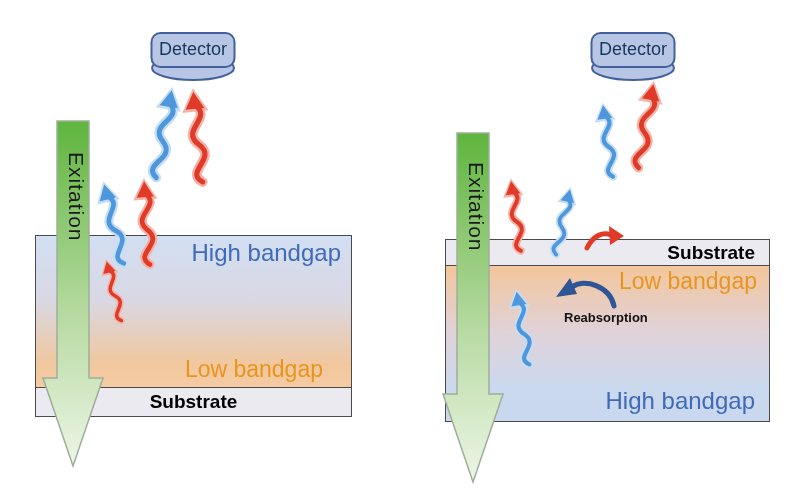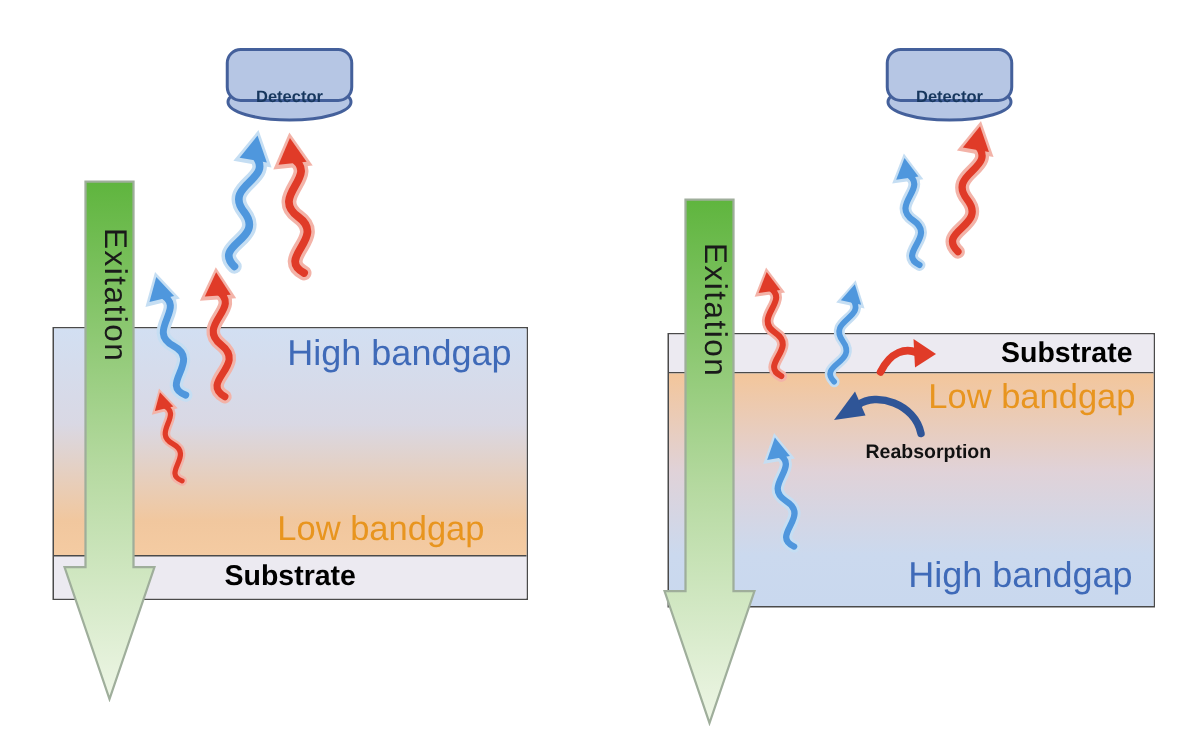--- a/index.html
+++ b/index.html
@@ -1,27 +1,27 @@
 <!DOCTYPE html>
 <html><head>
 <meta charset="utf-8">
 <style>
   * { margin:0; padding:0; box-sizing:border-box; }
   html,body { background:#ffffff; }
   body { font-family:"Liberation Sans", sans-serif; }
   .canvas { position:relative; width:800px; height:498px; background:#ffffff; overflow:hidden; }
   .abs { position:absolute; }
 
-  .detector-label { position:absolute; width:90px; text-align:center; font-weight:bold;
-                    font-size:11px; color:#17375e;margin-top:20px; }
+  .detector-label { position:absolute; width:90px; text-align:center; font-weight:normal;
+                    font-size:18px; color:#17375e; }
 
   .excitation-label { position:absolute; writing-mode:vertical-rl; text-orientation:mixed;
                       font-size:21px; color:#1a1a1a; letter-spacing:1px; width:30px; }
 
-  .sample-box { position:absolute; border:1.5px solid #4a4a4a; }
+  .sample-box { position:absolute; border:1.5px solid #4a4a4a;margin-top:17px; }
   .layer-grad { position:absolute; left:0; right:0; }
   .grad-left  { background:linear-gradient(180deg,#d2dff2 0%, #d9d8e4 42%, #f1c79e 85%, #f4cba2 100%); }
   .grad-right { background:linear-gradient(180deg,#f3c69b 0%, #e0d2d8 42%, #cbd9ee 78%, #c9d8ee 100%); }
   .substrate  { position:absolute; left:0; right:0; background:#eceaf1; display:flex; align-items:center;
                 font-weight:bold; font-size:19px; color:#000; }
 
   .label-high { color:#3f6ab8; font-size:24px; }
   .label-low  { color:#e8951f; font-size:23px;text-align:center; }
   .reabsorption-label { font-size:13px; font-weight:600; color:#111; }
 
@@ -92,21 +92,21 @@
     <div class="substrate" style="top:0; height:26px; border-bottom:1.5px solid #4a4a4a; justify-content:flex-end; padding-right:14px;">
       <span>Substrate</span>
     </div>
     <div class="layer-grad grad-right" style="top:26px; bottom:0;"></div>
     <div class="abs label-low" style="top:28px; right:12px;">Low bandgap</div>
     <div class="abs label-high" style="bottom:6px; right:14px;">High bandgap</div>
     <svg class="abs" style="left:108px; top:36px;" width="66" height="36" viewBox="0 0 66 36">
       <path d="M60,30 C56,10 30,2 18,11" fill="none" stroke="#2f5597" stroke-width="5" stroke-linecap="round"></path>
       <path d="M2,21 L16,2 L23,18 Z" fill="#2f5597"></path>
     </svg>
-    <div class="abs reabsorption-label" style="left:131px; top:70px;">Reabsorption</div>
+    <div class="abs reabsorption-label" style="left:118px; top:70px;">Reabsorption</div>
   </div>
 
   <svg class="abs" style="left:442px; top:132px;" width="62" height="352" viewBox="0 0 62 352">
     <defs>
       <linearGradient id="gR" x1="0" y1="0" x2="0" y2="1">
         <stop offset="0" stop-color="#5fb53e"></stop>
         <stop offset="0.55" stop-color="#b5d9a0"></stop>
         <stop offset="1" stop-color="#eef6e6"></stop>
       </linearGradient>
     </defs>

